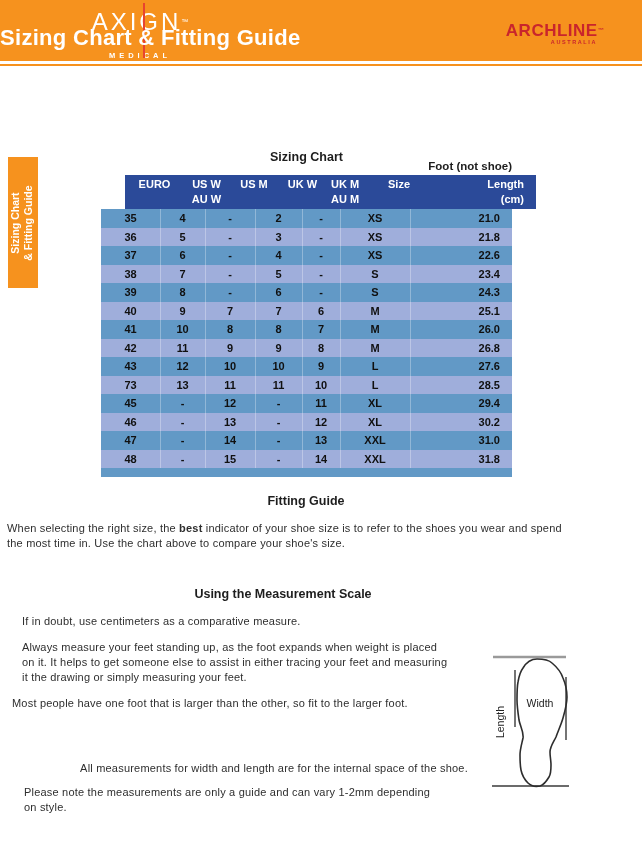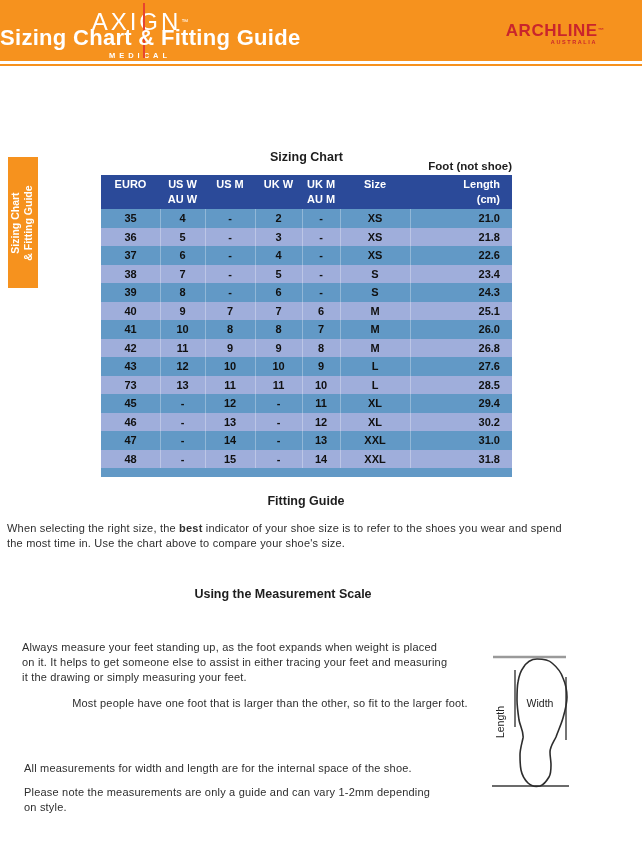--- a/index.html
+++ b/index.html
@@ -31,21 +31,21 @@
                  font-weight:700;font-size:10.5px;line-height:13px;}
 
   
   .chart-title{position:absolute;left:101px;top:150px;width:411px;text-align:center;
                font-size:12.5px;font-weight:700;color:#1d1d1d;}
   .foot-note{position:absolute;left:101px;top:160px;width:411px;text-align:right;
              font-size:11.5px;font-weight:700;color:#1d1d1d;}
 
   .sizing-table{position:absolute;left:101px;top:175px;width:411px;
                 --cols:59px 45px 50px 47px 38px 70px 102px;}
-  #tbl-head{display:grid;grid-template-columns:var(--cols);height:34px;}
+  #tbl-head{display:grid;grid-template-columns:var(--cols);height:34px;margin-left:24px;}
   .hcell{background:#2B4A99;color:#fff;font-weight:700;font-size:11px;line-height:15px;
          display:flex;flex-direction:column;align-items:center;padding-top:2px;box-sizing:border-box;}
   .hcell.c6{align-items:flex-end;padding-right:12px;}
   #tbl-body{display:grid;grid-template-columns:var(--cols);grid-auto-rows:18.5px;}
   .cell{display:flex;align-items:center;justify-content:center;
         font-size:11px;font-weight:700;color:#101010;box-sizing:border-box;}
   .cell.c6{justify-content:flex-end;padding-right:12px;}
   .cell.dark{background:#6299C6;}
   .cell.light{background:#9FAEDB;}
   .cell:not(.c0){box-shadow:inset 1px 0 0 rgba(255,255,255,0.30);}
@@ -54,22 +54,22 @@
   
   .para{position:absolute;font-size:11px;color:#2e2e2e;line-height:15px;
         letter-spacing:0.2px;white-space:pre-line;}
   .sec-title{position:absolute;font-size:12.5px;font-weight:700;color:#1d1d1d;text-align:center;}
   .fg-title{left:0;top:494px;width:612px;}
   .fg-p1{left:7px;top:521px;width:604px;}
   .fg-p2{left:22px;top:561px;width:604px;}
   .ms-title{left:0;top:587px;width:566px;}
   .ms-p1{left:22px;top:614px;width:500px;}
   .ms-p2{left:22px;top:640px;width:480px;}
-  .ms-p3{left:20px;top:696px;width:500px;text-align:center;}
-  .ms-p4{left:24px;top:761px;width:500px;}
+  .ms-p3{left:12px;top:696px;width:500px;}
+  .ms-p4{left:24px;top:761px;width:500px;text-align:center;}
   .ms-p5{left:24px;top:785px;width:470px;}
   .b{font-weight:700;}
 
   
   .foot-diagram{position:absolute;left:486px;top:650px;}
 </style>
 </head>
 <body>
 
 <div class="page">
@@ -230,20 +230,21 @@
         <div class="cell c6 light">31.8</div>
       </div>
     <div id="tbl-strip"></div>
   </div>
 
   <div class="sec-title fg-title">Fitting Guide</div>
   <div class="para fg-p1"><span>When selecting the right size, the </span><span class="b">best</span><span> indicator of your shoe size is to refer to the shoes you wear and spend
 the most time in. Use the chart above to compare your shoe's size.</span></div>
 
   <div class="sec-title ms-title">Using the Measurement Scale</div>
+  <div class="para ms-p1">If in doubt, use centimeters as a comparative measure.</div>
   <div class="para ms-p2">Always measure your feet standing up, as the foot expands when weight is placed
 on it. It helps to get someone else to assist in either tracing your feet and measuring
 it the drawing or simply measuring your feet.</div>
   <div class="para ms-p3">Most people have one foot that is larger than the other, so fit to the larger foot.</div>
   <div class="para ms-p4">All measurements for width and length are for the internal space of the shoe.</div>
   <div class="para ms-p5">Please note the measurements are only a guide and can vary 1-2mm depending
 on style.</div>
 
   <svg class="foot-diagram" width="154" height="145" viewBox="0 0 154 145">
     <line x1="7" y1="7" x2="80" y2="7" stroke="#9a9a9a" stroke-width="2.6"></line>

